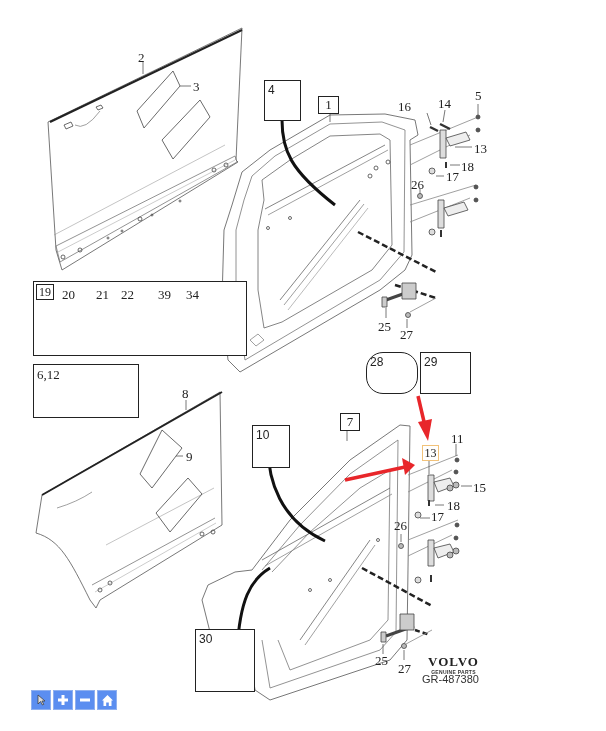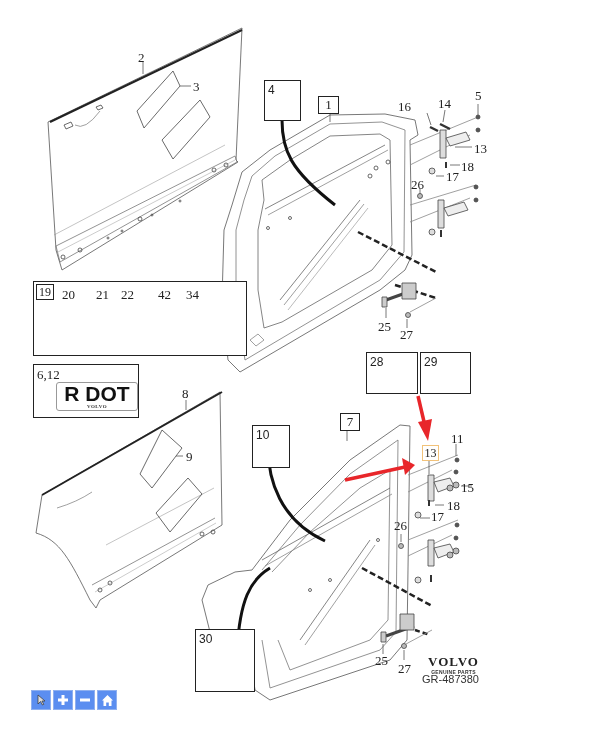--- a/index.html
+++ b/index.html
@@ -257,49 +257,45 @@
 <span class="lbl" style="left:411px;top:178px;">26</span>
 <span class="lbl" style="left:378px;top:320px;">25</span>
 <span class="lbl" style="left:400px;top:328px;">27</span>
 
 <div class="box" style="left:33px;top:281px;width:214px;height:75px;">
   <div class="numbox" style="left:2px;top:2px;width:18px;height:16px;font-size:12px;line-height:14px;">19</div>
 </div>
 <span class="lbl" style="left:62px;top:288px;">20</span>
 <span class="lbl" style="left:96px;top:288px;">21</span>
 <span class="lbl" style="left:121px;top:288px;">22</span>
-<span class="lbl" style="left:158px;top:288px;">42</span>
+<span class="lbl" style="left:158px;top:288px;">39</span>
 <span class="lbl" style="left:186px;top:288px;">34</span>
 
 <div class="box" style="left:33px;top:364px;width:106px;height:54px;">
   <span class="boxnum" style="font-family:'Liberation Serif',serif;font-size:13px;text-align:center;">6,12</span>
-  <div class="rdot">
-    <div class="rdot-main">R DOT</div>
-    <div class="rdot-sub">VOLVO</div>
-  </div>
-</div>
-
-<div class="box" style="left:366px;top:352px;width:52px;height:42px;">
+</div>
+
+<div class="box" style="left:366px;top:352px;width:52px;height:42px;border-radius:17px;">
   <span class="boxnum">28</span>
 </div>
 <div class="box" style="left:420px;top:352px;width:51px;height:42px;">
   <span class="boxnum">29</span>
 </div>
 
 <span class="lbl" style="left:182px;top:387px;">8</span>
 <span class="lbl" style="left:186px;top:450px;">9</span>
 
 <div class="box" style="left:252px;top:425px;width:38px;height:43px;">
   <span class="boxnum">10</span>
 </div>
 <div class="numbox" style="left:340px;top:413px;width:20px;height:18px;">7</div>
 
 <div class="numbox hl" style="left:422px;top:445px;width:17px;height:16px;font-size:12px;line-height:14px;">13</div>
 <span class="lbl" style="left:451px;top:432px;">11</span>
-<span class="lbl" style="left:461px;top:481px;">15</span>
+<span class="lbl" style="left:473px;top:481px;">15</span>
 <span class="lbl" style="left:447px;top:499px;">18</span>
 <span class="lbl" style="left:431px;top:510px;">17</span>
 <span class="lbl" style="left:394px;top:519px;">26</span>
 
 <div class="box" style="left:195px;top:629px;width:60px;height:63px;">
   <span class="boxnum">30</span>
 </div>
 
 <span class="lbl" style="left:375px;top:654px;">25</span>
 <span class="lbl" style="left:398px;top:662px;">27</span>

